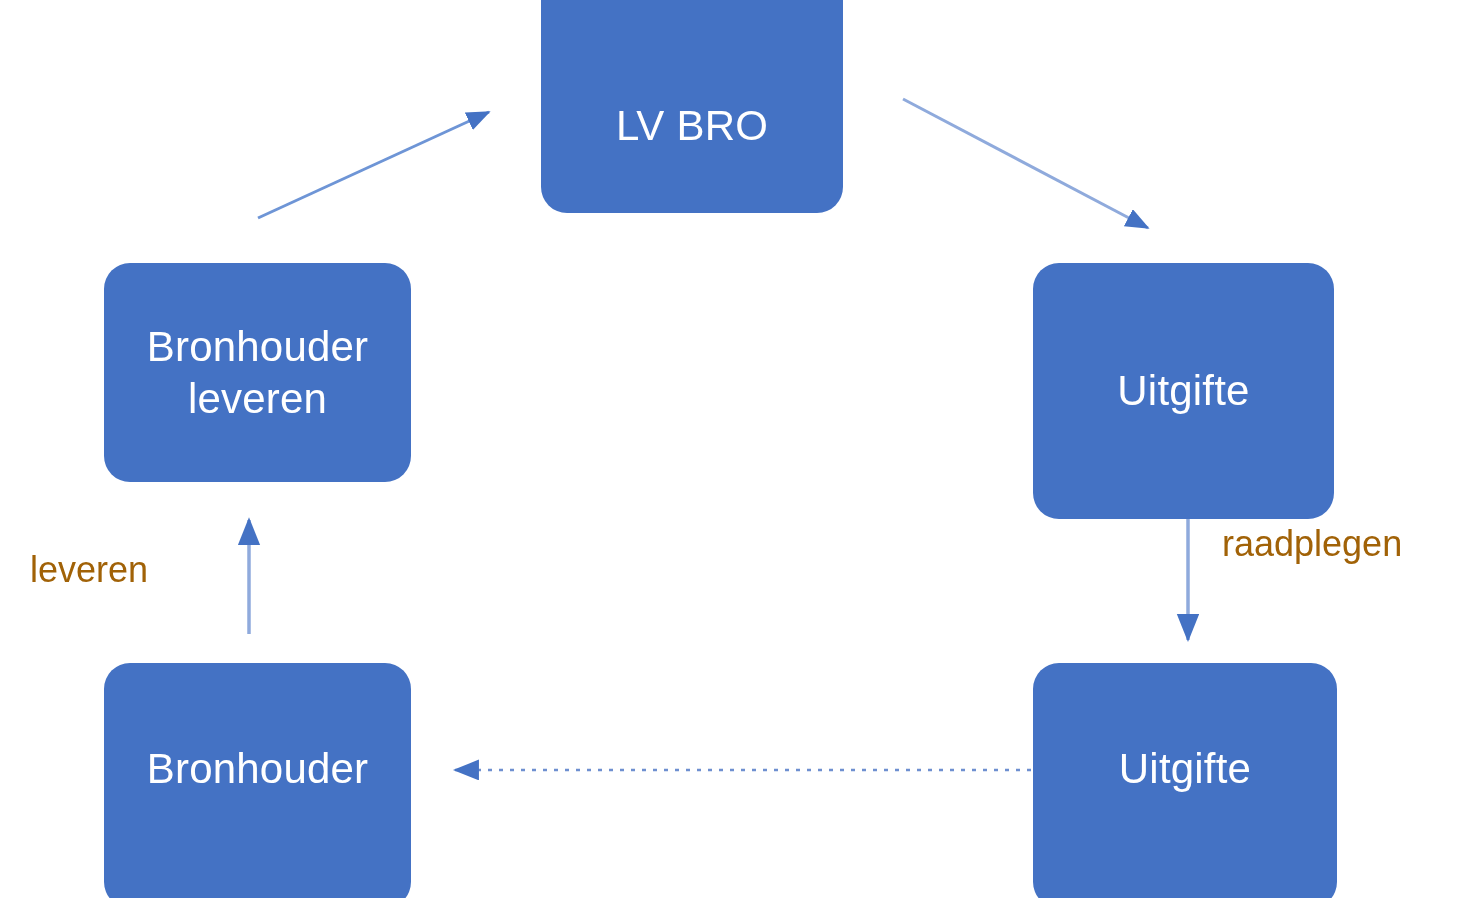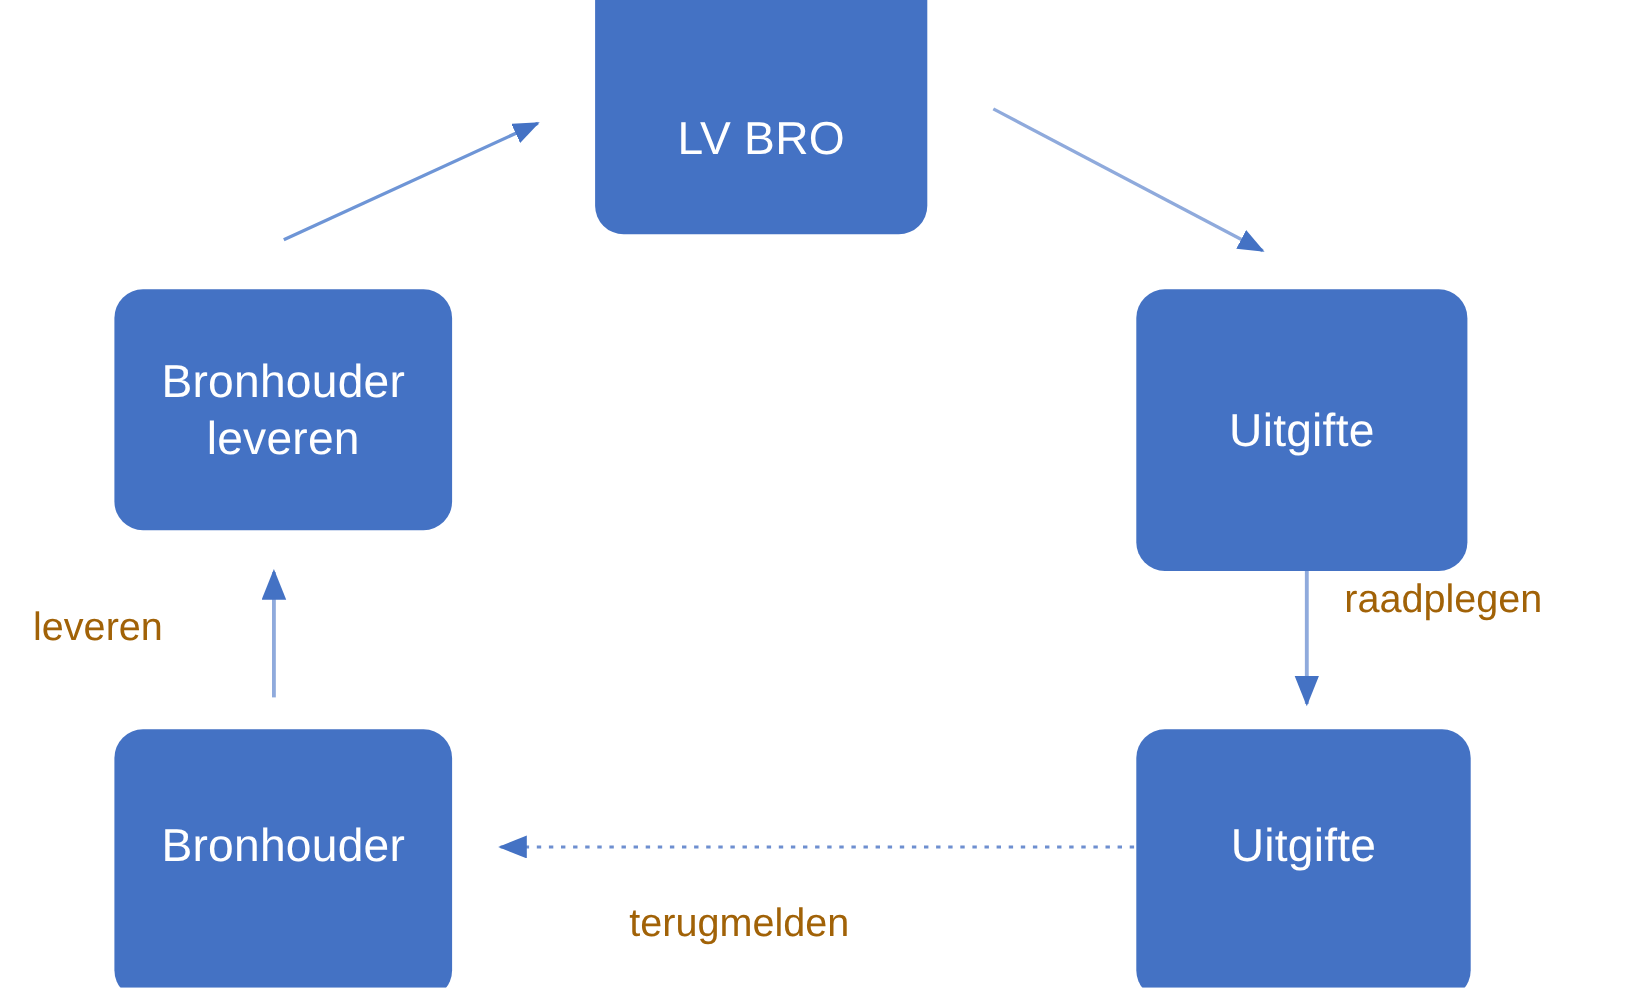--- a/index.html
+++ b/index.html
@@ -140,21 +140,20 @@
 
     <g>
       <line x1="1031" y1="770" x2="455" y2="770" stroke="#6E8FD0" stroke-width="2.6" stroke-dasharray="4 7" marker-end="url(#arrowhead-dotted)"></line>
     </g>
   </svg>
 
   <div class="edge-label" id="label-leveren">leveren</div>
 
   <div class="edge-label" id="label-raadplegen">raadplegen</div>
 
-  <div class="edge-label" id="label-terugmelden">terugmelden</div>
 
   <div class="node" id="node-lv-bro">
     <span class="label-line">LV BRO</span>
   </div>
 
   <div class="node" id="node-bronhouder-portaal">
     <div>
       <span class="label-line">Bronhouder</span>
       <span class="label-line">leveren</span>
     </div>

